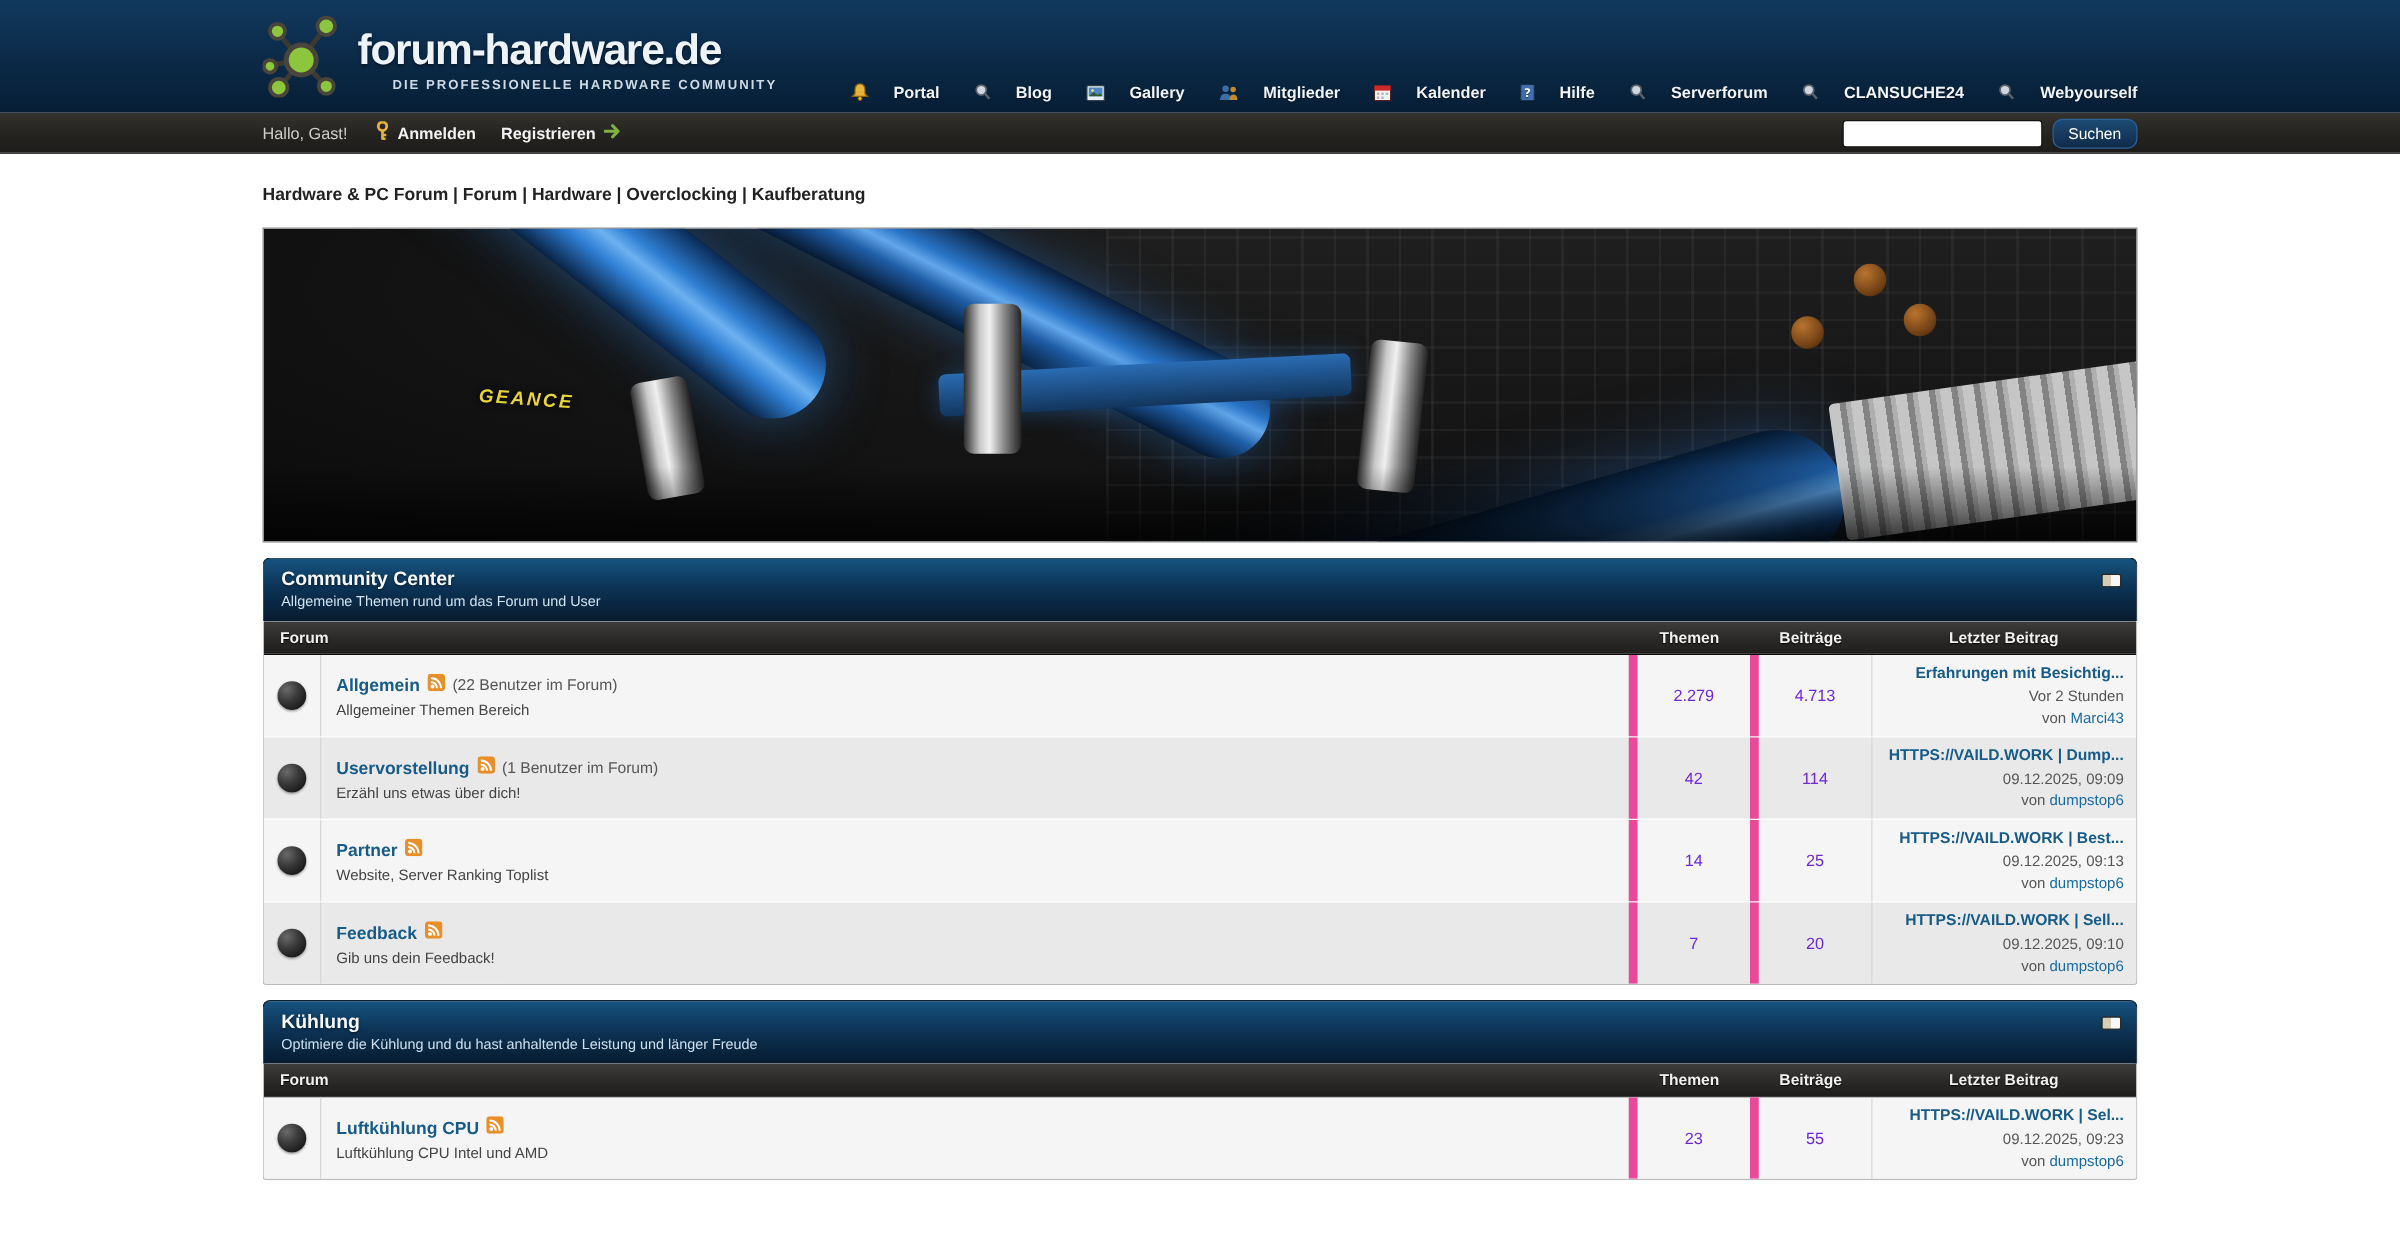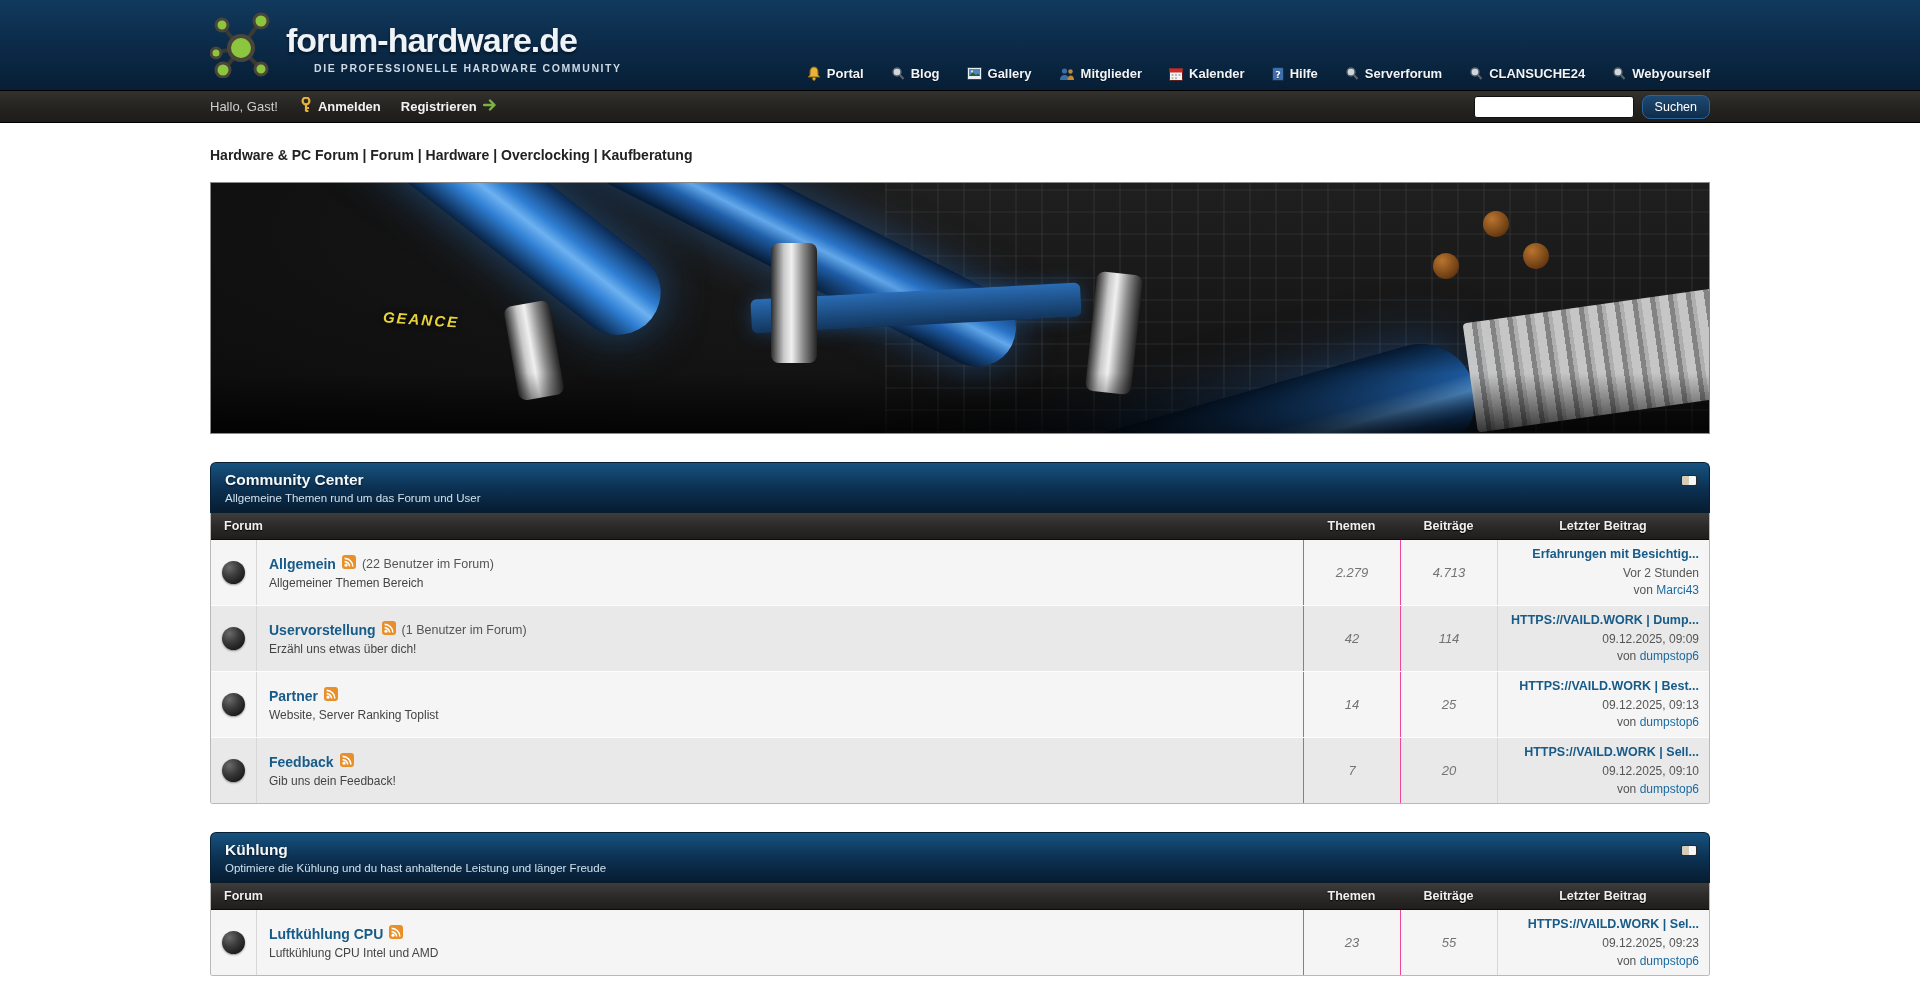--- a/index.html
+++ b/index.html
@@ -6,21 +6,21 @@
   html,body { width:1920px; height:993px; overflow:hidden; background:#fff;
     font-family:"Liberation Sans","DejaVu Sans",sans-serif; }
 
   
   .site-header { height:90px; background:linear-gradient(180deg,#11395d 0%, #0c2c4b 45%, #071e35 100%); position:relative; }
   .header-inner { width:1500px; margin:0 auto; height:100%; position:relative; }
   .brand { position:absolute; left:0; top:12px; display:flex; align-items:center; gap:14px; }
   .brand-text .brand-title { color:#eef3f7; font-size:34px; font-weight:bold; letter-spacing:-1px; text-shadow:0 2px 3px rgba(0,0,0,.5); }
   .brand-text .brand-tagline { color:#cdd9e4; font-size:10.5px; letter-spacing:1.6px; font-weight:bold; margin-top:2px;padding-left:28px; }
   .main-nav { position:absolute; right:0; bottom:9px; display:flex; align-items:center; gap:27px; }
-  .nav-item { display:flex; align-items:center; gap:6px; color:#f0f4f8; font-size:13px; font-weight:bold; cursor:pointer; text-shadow:0 1px 1px rgba(0,0,0,.6); }
+  .nav-item { display:flex; align-items:flex-end; gap:20px; color:#f0f4f8; font-size:13px; font-weight:bold; cursor:pointer; text-shadow:0 1px 1px rgba(0,0,0,.6); }
   .nav-item svg { display:block; }
 
   
   .user-bar { height:33px; background:linear-gradient(180deg,#34322e 0%, #262421 50%, #1d1c1a 100%); border-top:1px solid #000; border-bottom:1px solid #000; }
   .user-bar-inner { width:1500px; margin:0 auto; height:100%; display:flex; align-items:center; }
   .greeting { color:#cfcfcf; font-size:13px; margin-right:22px; }
   .login-link { display:flex; align-items:center; gap:6px; color:#f2f2f2; font-size:13px; font-weight:bold; margin-right:20px; cursor:pointer; }
   .register-link { display:flex; align-items:center; gap:6px; color:#f2f2f2; font-size:13px; font-weight:bold; cursor:pointer; }
   .searchbar { margin-left:auto; display:flex; align-items:center; gap:8px; }
   .search-input { width:160px; height:22px; border:1px solid #111; border-radius:3px; background:#fff; padding:0 6px; font-size:12px; }
@@ -56,21 +56,21 @@
   .hero .fit3 { left:300px; top:120px; transform:rotate(-10deg); height:95px; }
   .hero .heatsink { position:absolute; right:-20px; bottom:18px; width:260px; height:110px; transform:rotate(-8deg);
     background:repeating-linear-gradient(90deg,#d9d9d9 0 9px,#8f8f8f 9px 14px,#bfbfbf 14px 18px); border-radius:4px; opacity:.9; }
   .hero .cap { position:absolute; width:26px; height:26px; border-radius:50%;
     background:radial-gradient(circle at 35% 30%, #b9742f, #6b3c12 70%, #2c1705); }
   .hero .ram-label { position:absolute; left:172px; top:128px; color:#e8d43a; font-size:15px; font-weight:bold; font-style:italic;
     letter-spacing:2px; transform:rotate(4deg); text-shadow:0 0 6px rgba(0,0,0,.9); }
   .hero .shadow-bottom { position:absolute; left:0; bottom:0; width:100%; height:60px; background:linear-gradient(180deg,transparent,rgba(0,0,0,.75)); }
 
   
-  .category { margin-top:28px; }
+  .category { margin-top:12px; }
   .cat-header { position:relative; border-radius:6px 6px 0 0; padding:8px 14px 9px;
     background:linear-gradient(180deg,#16537f 0%, #0c3254 48%, #071b2f 100%); border:1px solid #062036; border-bottom:none; }
   .cat-title { color:#f4f8fb; font-size:15.5px; font-weight:bold; text-shadow:0 1px 2px rgba(0,0,0,.6); }
   .cat-subtitle { color:#cfe0ee; font-size:11.5px; margin-top:3px; }
   .collapse-btn { position:absolute; right:12px; top:12px; width:16px; height:11px; border:1px solid #2a2a2a; border-radius:2px;
     background:linear-gradient(90deg,#d6cdb6 0 50%, #f7f7f7 50% 100%); cursor:pointer; }
 
   .forum-table { border:1px solid #b9b9b9; border-top:none; border-radius:0 0 3px 3px; overflow:hidden; }
   .thead { display:grid; grid-template-columns:46px 1fr 97px 97px 212px; height:27px;
     background:linear-gradient(180deg,#3e3d3b 0%, #2a2927 55%, #1f1e1c 100%); border-bottom:1px solid #0c0c0c; }
@@ -82,21 +82,21 @@
   .forum-row.alt { background:#e9e9e9; }
   .forum-row + .forum-row { border-top:1px solid #fdfdfd; }
   .cell-status { display:flex; align-items:center; justify-content:center; border-right:1px solid #d7d7d7; }
   .status-dot { width:23px; height:23px; border-radius:50%;
     background:radial-gradient(circle at 32% 28%, #6a6a6a 0%, #3b3b3b 40%, #141414 85%); box-shadow:0 1px 2px rgba(0,0,0,.4); }
   .cell-forum { padding:9px 12px; display:flex; flex-direction:column; justify-content:center; gap:3px; }
   .forum-name-line { display:flex; align-items:center; gap:6px; }
   .forum-name { color:#175b89; font-size:14px; font-weight:bold; cursor:pointer; }
   .users-online { color:#555; font-size:12.5px; }
   .forum-desc { color:#444; font-size:12px; }
-  .cell-stat { display:flex; align-items:center; justify-content:center; color:#737373; font-size:13px; border-left:1px solid #ec4899;font-style:italic; }
+  .cell-stat { display:flex; align-items:center; justify-content:center; color:#6d28d9; font-size:13px; border-left:7px solid #ec4899; }
   .cell-last { display:flex; flex-direction:column; align-items:flex-end; justify-content:center; padding:6px 10px; gap:1px;
     border-left:1px solid #d7d7d7; line-height:1.4; }
   .last-title { color:#175b89; font-size:12.5px; font-weight:bold; cursor:pointer; text-align:right; }
   .last-date { color:#555; font-size:12px; }
   .last-by { color:#555; font-size:12px; }
   .last-user { color:#1a6aa0; cursor:pointer; }
 
   .rss-icon { display:inline-block; }
 </style>
 </head>

